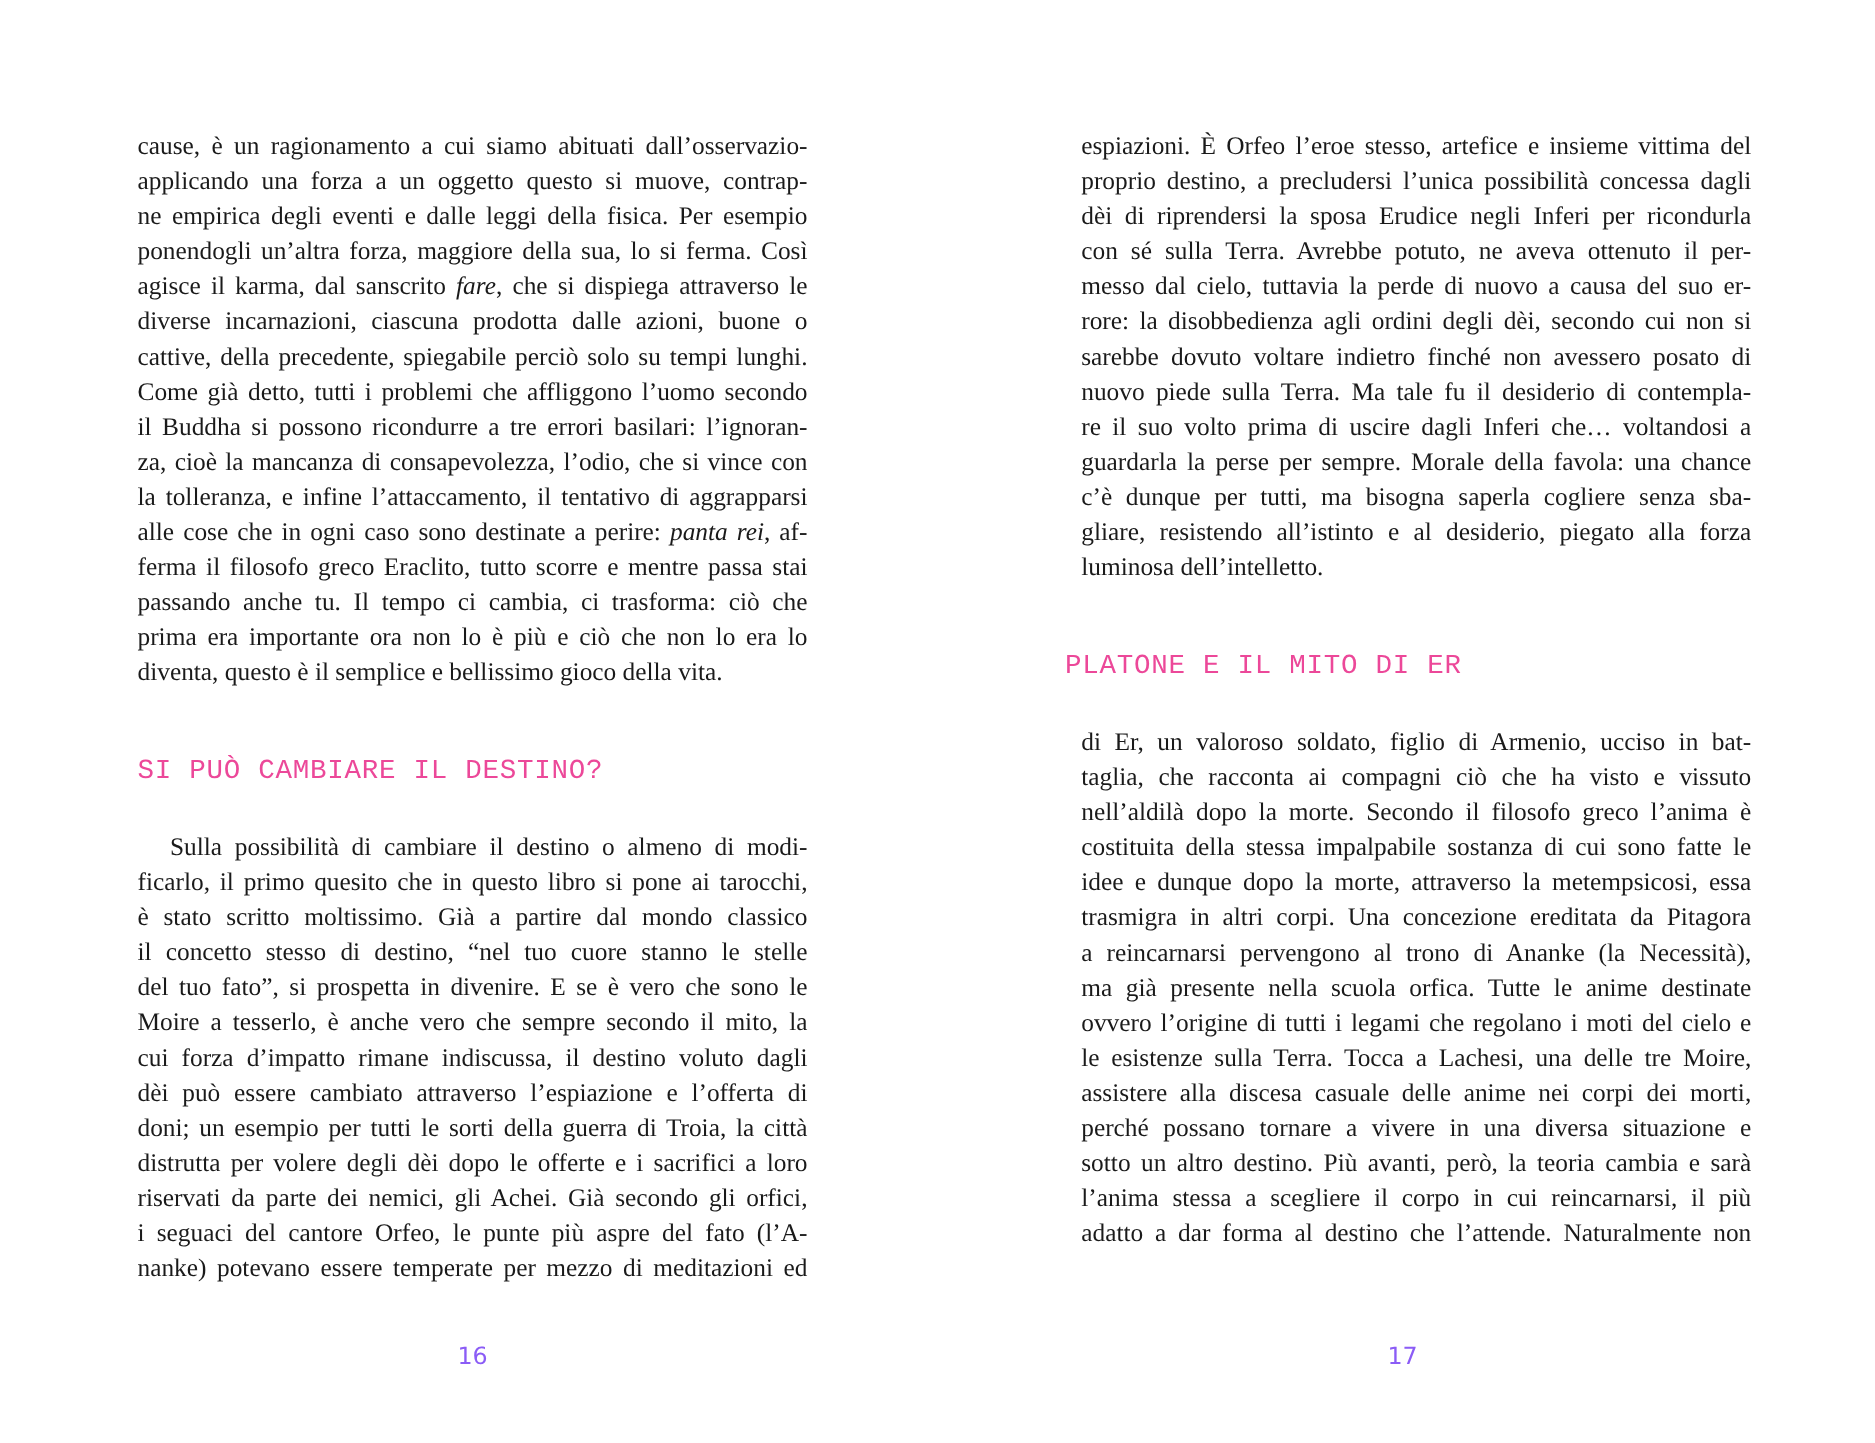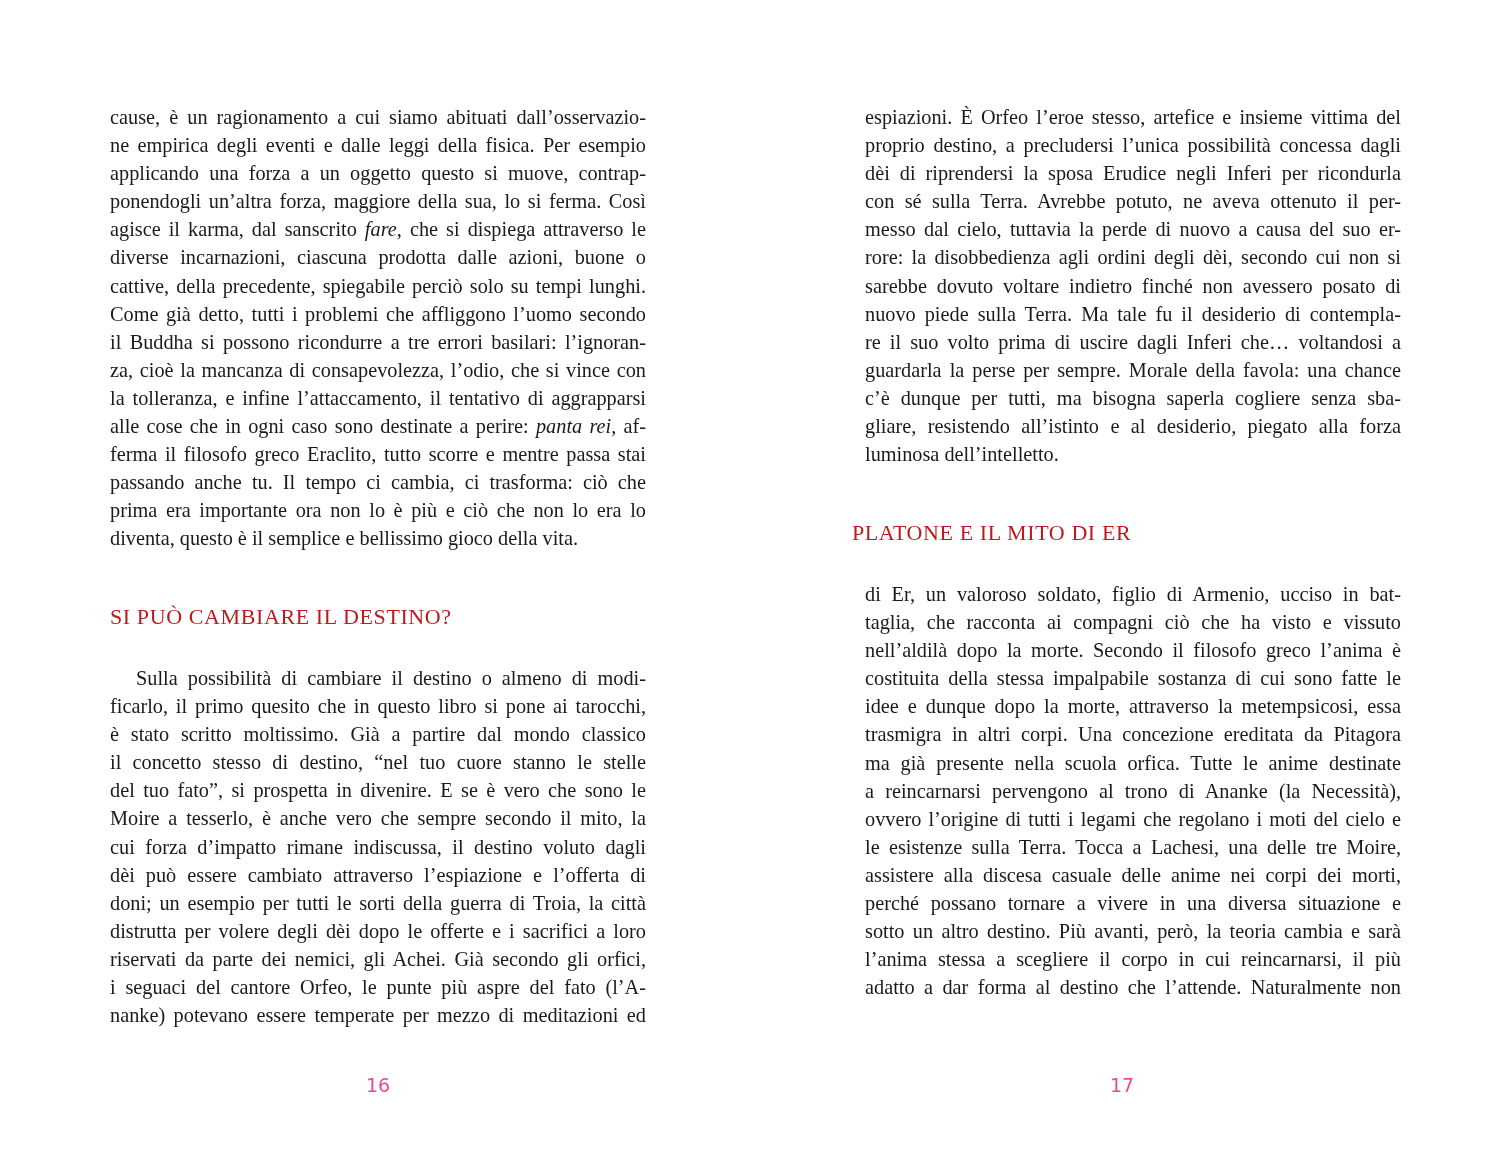--- a/index.html
+++ b/index.html
@@ -41,45 +41,45 @@
   }
   .line.last {
     text-align-last: left;
   }
   .line.indent {
     text-indent: 26px;
   }
   .line i { font-style: italic; }
   .heading {
     position: absolute;
-    font-family: Liberation Serif, serif;
+    font-family: Liberation Mono, monospace;
     font-size: 22px;
     letter-spacing: 0.6px;
     font-weight: normal;
-    color: #b91c1c;
+    color: #ec4899;
     margin: 0;
     white-space: nowrap;
   }
   .page-number {
     position: absolute;
     top: 1074px;
     font-family: "DejaVu Sans", "Liberation Sans", sans-serif;
     font-size: 19px;
     font-weight: normal;
-    color: #ec4899;
+    color: #8b5cf6;
   }
 </style>
 </head>
 <body>
 
 <div class="page page-left">
   <div class="text-block" style="top:103px;">
       <span class="line">cause, è un ragionamento a cui siamo abituati dall’osservazio-</span>
+      <span class="line">applicando una forza a un oggetto questo si muove, contrap-</span>
       <span class="line">ne empirica degli eventi e dalle leggi della fisica. Per esempio</span>
-      <span class="line">applicando una forza a un oggetto questo si muove, contrap-</span>
       <span class="line">ponendogli un’altra forza, maggiore della sua, lo si ferma. Così</span>
       <span class="line">agisce il karma, dal sanscrito <i>fare</i>, che si dispiega attraverso le</span>
       <span class="line">diverse incarnazioni, ciascuna prodotta dalle azioni, buone o</span>
       <span class="line">cattive, della precedente, spiegabile perciò solo su tempi lunghi.</span>
       <span class="line">Come già detto, tutti i problemi che affliggono l’uomo secondo</span>
       <span class="line">il Buddha si possono ricondurre a tre errori basilari: l’ignoran-</span>
       <span class="line">za, cioè la mancanza di consapevolezza, l’odio, che si vince con</span>
       <span class="line">la tolleranza, e infine l’attaccamento, il tentativo di aggrapparsi</span>
       <span class="line">alle cose che in ogni caso sono destinate a perire: <i>panta rei</i>, af-</span>
       <span class="line">ferma il filosofo greco Eraclito, tutto scorre e mentre passa stai</span>
@@ -128,22 +128,22 @@
 
   <h2 class="heading" style="left:102px; top:520px;">PLATONE E IL MITO DI ER</h2>
 
   <div class="text-block" style="top:580px;">
       <span class="line">di Er, un valoroso soldato, figlio di Armenio, ucciso in bat-</span>
       <span class="line">taglia, che racconta ai compagni ciò che ha visto e vissuto</span>
       <span class="line">nell’aldilà dopo la morte. Secondo il filosofo greco l’anima è</span>
       <span class="line">costituita della stessa impalpabile sostanza di cui sono fatte le</span>
       <span class="line">idee e dunque dopo la morte, attraverso la metempsicosi, essa</span>
       <span class="line">trasmigra in altri corpi. Una concezione ereditata da Pitagora</span>
+      <span class="line">a reincarnarsi pervengono al trono di Ananke (la Necessità),</span>
       <span class="line">ma già presente nella scuola orfica. Tutte le anime destinate</span>
-      <span class="line">a reincarnarsi pervengono al trono di Ananke (la Necessità),</span>
       <span class="line">ovvero l’origine di tutti i legami che regolano i moti del cielo e</span>
       <span class="line">le esistenze sulla Terra. Tocca a Lachesi, una delle tre Moire,</span>
       <span class="line">assistere alla discesa casuale delle anime nei corpi dei morti,</span>
       <span class="line">perché possano tornare a vivere in una diversa situazione e</span>
       <span class="line">sotto un altro destino. Più avanti, però, la teoria cambia e sarà</span>
       <span class="line">l’anima stessa a scegliere il corpo in cui reincarnarsi, il più</span>
       <span class="line">adatto a dar forma al destino che l’attende. Naturalmente non</span>
     </div>
 
   <div class="page-number" style="left:360px;">17</div>

